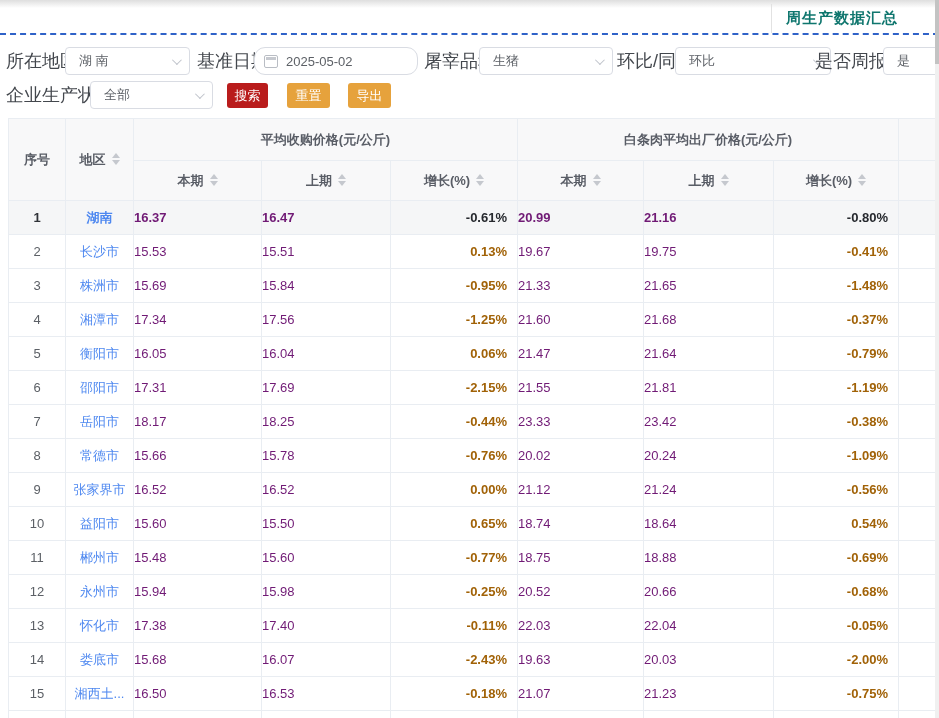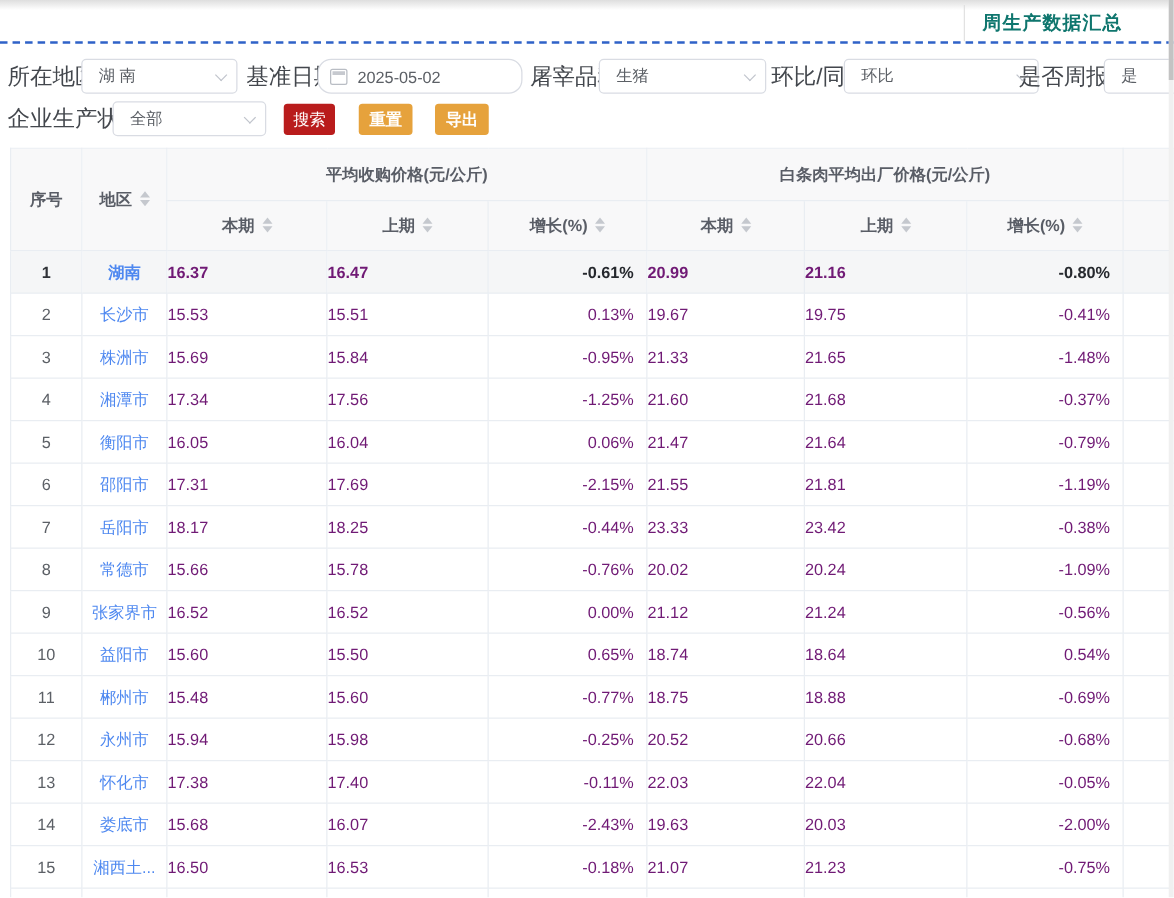--- a/index.html
+++ b/index.html
@@ -36,39 +36,39 @@
              transform:rotate(45deg) translateY(-2px); }
   .cal { width:14px; height:13px; border:1px solid #b9bdc4; border-radius:2px;
          margin-right:8px; position:relative; flex:0 0 auto; }
   .cal::before { content:""; position:absolute; left:1px; right:1px; top:1px; height:3px;
                  background:#c6c9cf; }
 
   .btn { position:absolute; top:83px; height:25px; border:none; border-radius:3px;
          color:#fff; font-size:13px; text-align:center; line-height:25px; cursor:pointer;
          font-family:"Liberation Sans", sans-serif; }
   .btn-blue   { background:#b91c1c; }
-  .btn-orange { background:#e6a23c;font-weight:bold; }
+  .btn-orange { background:#e6a23c; }
 
   
   .table-wrap { position:absolute; left:8px; top:118px; width:931px; height:600px;
                 overflow:hidden; }
   table { border-collapse:collapse; table-layout:fixed; width:931px; font-size:13px; }
   th, td { border:1px solid #e9edf2; overflow:hidden; white-space:nowrap; }
   thead th { background:#f8f8f9; color:#595d66; font-weight:bold; text-align:center; }
   .h-group { height:42px; }
   .h-sub th { height:40px; }
   tbody td { height:34px; background:#fff; color:#5c6066; }
   tr.em td { background:#f5f6f7; font-weight:bold; }
   tr.em .c-growth { color:#26292e; }
   tr.em .c-seq { color:#303338; }
   .c-seq    { text-align:center; color:#5c6066; }
   .c-region { text-align:center; }
   .region-link { color:#4e88f0; cursor:pointer; }
   .c-num    { text-align:left; padding-right:10px; color:#701a75; }
-  .c-growth { text-align:right; padding-right:10px; color:#701a75; }
+  .c-growth { text-align:right; padding-right:10px; color:#a16207;font-weight:bold; }
   .c-empty  { background:#fff; }
 
   .sorter { display:inline-flex; flex-direction:column; margin-left:6px;
             vertical-align:middle; row-gap:2px; position:relative; top:-1px; }
   .sorter .up   { width:0; height:0; border-left:4px solid transparent;
                   border-right:4px solid transparent; border-bottom:5px solid #c5c8ce; }
   .sorter .down { width:0; height:0; border-left:4px solid transparent;
                   border-right:4px solid transparent; border-top:5px solid #c5c8ce; }
 </style>
 </head>

